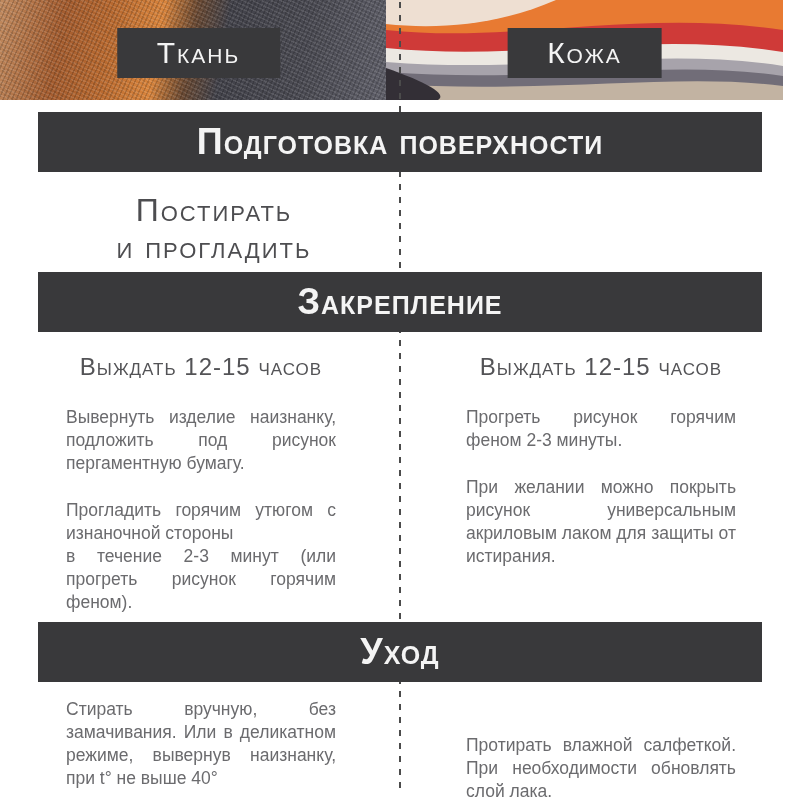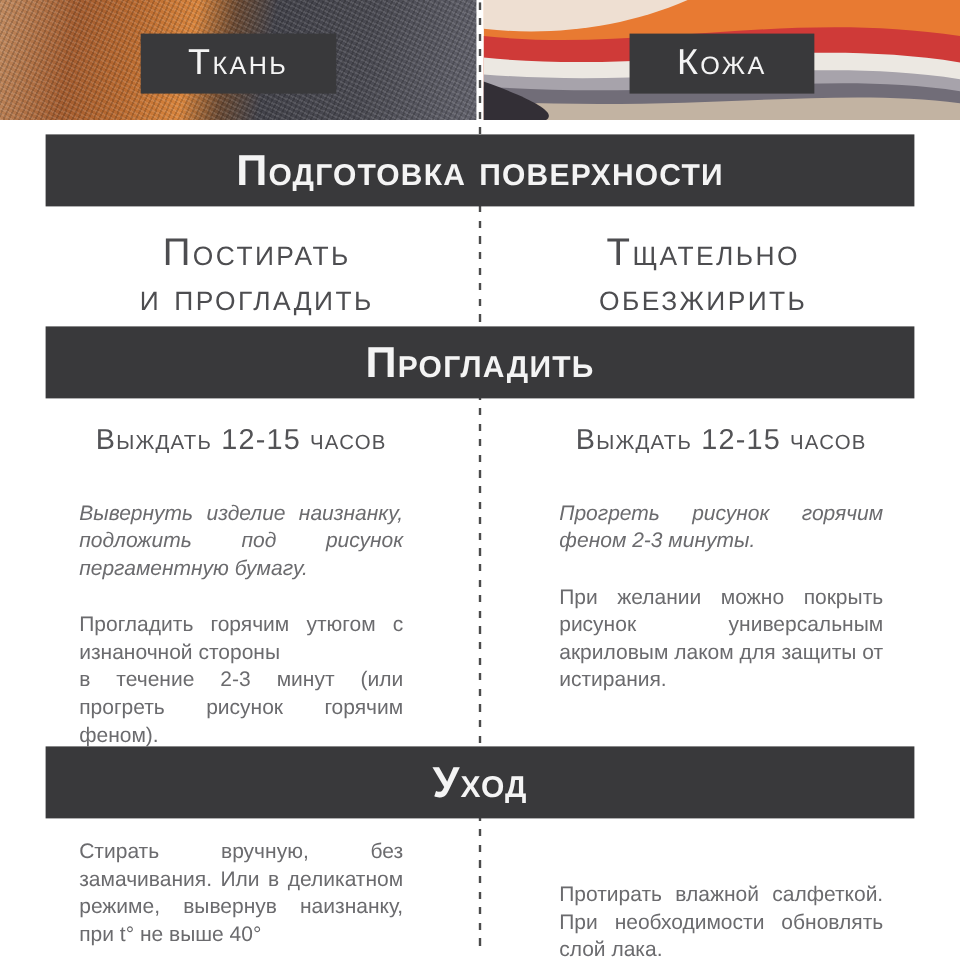--- a/index.html
+++ b/index.html
@@ -17,21 +17,21 @@
 
   
   .photo { position:absolute; top:0; height:100px; z-index:0; }
   .photo-left {
     left:0; width:397px;
     background:
       repeating-linear-gradient(115deg, rgba(0,0,0,0.16) 0 1.5px, transparent 1.5px 4px),
       repeating-linear-gradient(25deg, rgba(255,255,255,0.10) 0 1.5px, transparent 1.5px 4px),
       linear-gradient(100deg,#c08a5f 0%,#a35c2f 16%,#b96a30 28%,#d8843c 40%,#6b4a33 48%,#42424a 56%,#4a4a52 76%,#62626c 100%);
   }
-  .photo-right { left:403px; width:397px; }
+  .photo-right { left:386px; width:397px; }
   .photo-right svg { display:block; width:100%; height:100%; }
 
   .photo-label {
     position:absolute; top:28px; left:50%; transform:translateX(-50%);
     height:50px; line-height:50px; padding:0 40px;
     background:#39393b; color:#f4f4f4; z-index:2;
     font-size:30px; font-variant:small-caps; letter-spacing:2px; white-space:nowrap;
   }
 
   
@@ -65,21 +65,21 @@
   .col-heading {
     text-align:center; color:#535356;
     font-size:24px; font-variant:small-caps; letter-spacing:1px;
     margin:0 0 0 0; line-height:34px;
   }
   .para {
     color:#6b6b6e; font-size:17.5px; line-height:23px;
     text-align:justify; white-space:pre-line; margin:0;
   }
   .para + .para { margin-top:24px; }
-  .col-heading + .para { margin-top:32px;font-style:italic; }
+  .col-heading + .para { margin-top:22px; }
 </style>
 </head>
 <body>
 
 <div class="page">
 
   <div class="dashed-divider"></div>
 
   <div class="photo photo-left">
     <div class="photo-label">Ткань</div>
@@ -96,24 +96,22 @@
       <path d="M0,84 C170,94 290,72 397,86 L397,100 L0,100 Z" fill="#c2b3a2"></path>
       <path d="M0,68 C40,82 62,94 52,100 L0,100 Z" fill="#332f36"></path>
     </svg>
     <div class="photo-label">Кожа</div>
   </div>
 
   <div class="banner banner-1">Подготовка поверхности</div>
 
   <div class="subhead subhead-left">Постирать
 и прогладить</div>
-  <div class="subhead subhead-right">Тщательно
-обезжирить</div>
 
-  <div class="banner banner-2">Прогладить</div>
+  <div class="banner banner-2">Закрепление</div>
 
   <div class="col col-fix-left">
     <div class="col-heading">Выждать 12-15 часов</div>
     <p class="para">Вывернуть изделие наизнанку, подложить под рисунок пергаментную бумагу.</p>
     <p class="para">Прогладить горячим утюгом с изнаночной стороны
 в течение 2-3 минут (или прогреть рисунок горячим феном).</p>
   </div>
 
   <div class="col col-fix-right">
     <div class="col-heading">Выждать 12-15 часов</div>

